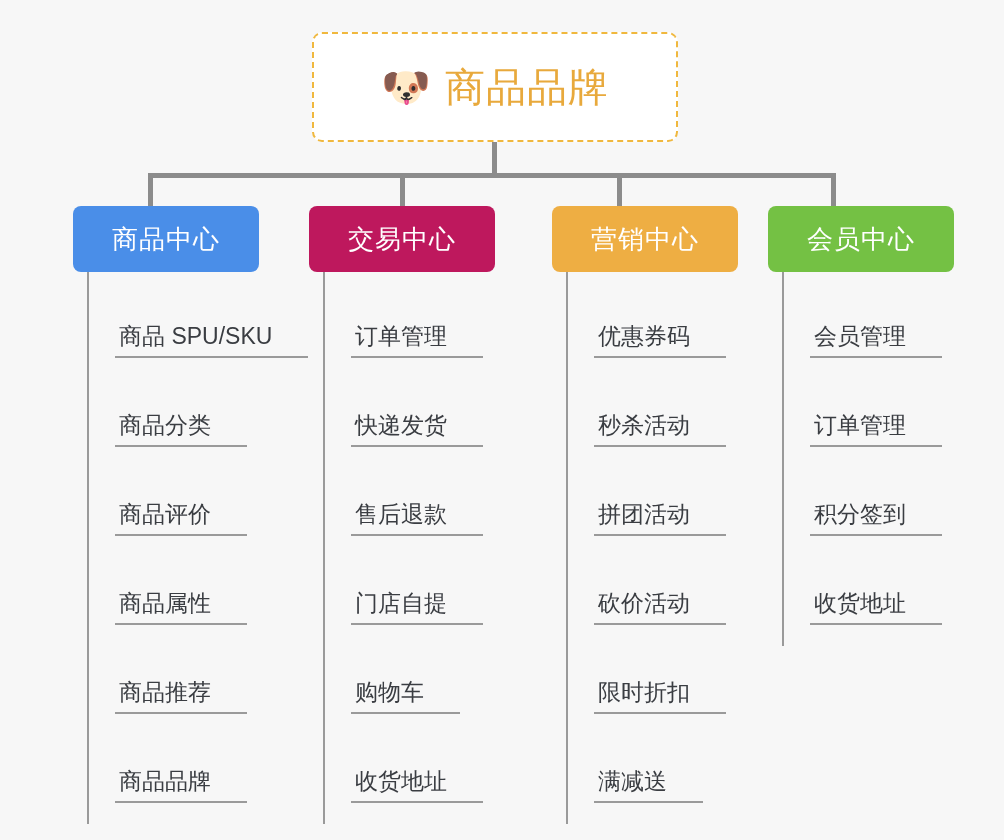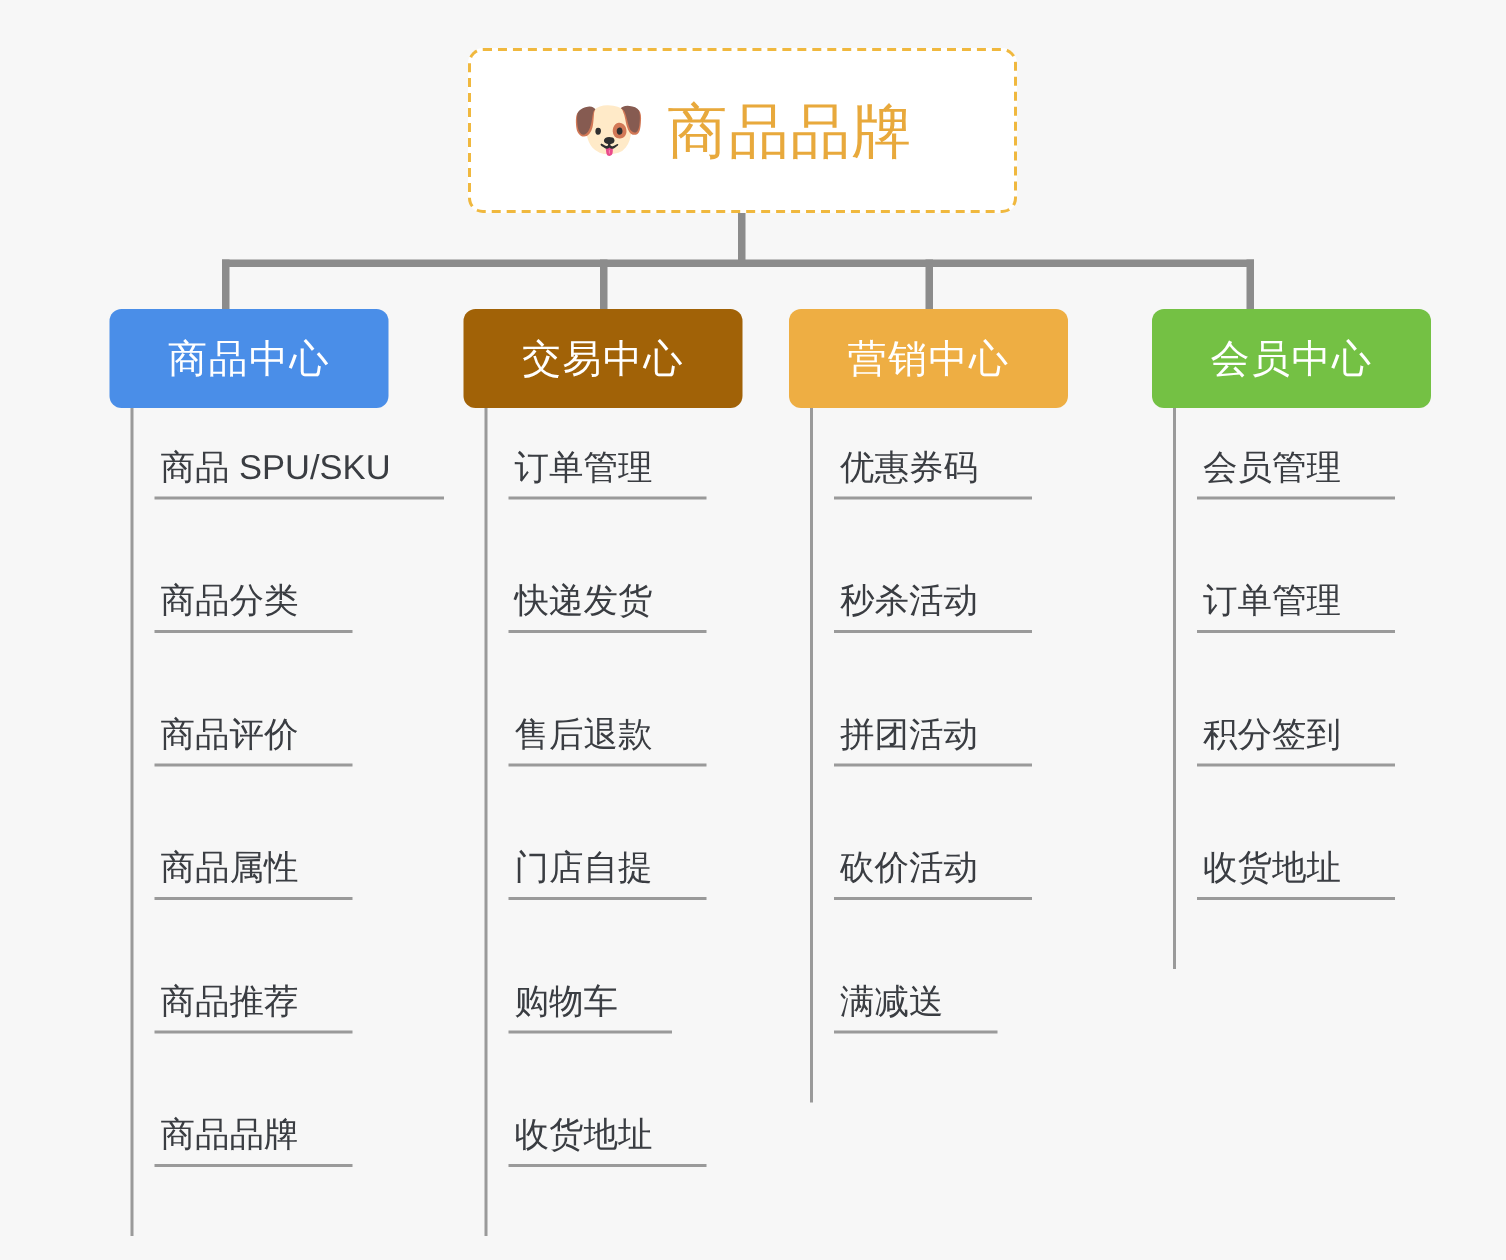--- a/index.html
+++ b/index.html
@@ -40,61 +40,61 @@
   .conn-drop   { top: 173px; width: 5px; height: 37px; }
   .drop-1 { left: 148px; }
   .drop-2 { left: 400px; }
   .drop-3 { left: 617px; }
   .drop-4 { left: 831px; }
 
   
   .col { position: absolute; top: 206px; }
   .col-1 { left: 73px;  width: 240px; }
   .col-2 { left: 309px; width: 218px; }
-  .col-3 { left: 526px; width: 218px; }
+  .col-3 { left: 552px; width: 218px; }
   .col-4 { left: 768px; width: 218px; }
 
   .cat-box {
     height: 66px;
     border-radius: 8px;
     display: flex; align-items: center; justify-content: center;
     color: #ffffff;
     font-size: 26px;
     letter-spacing: 1px;
     white-space: nowrap;
   }
   .col-1 .cat-box { width: 186px; }
   .col-2 .cat-box { width: 186px; }
   .col-3 .cat-box { width: 186px; }
   .col-4 .cat-box { width: 186px; }
 
   .cat-blue   { background: #4a8ee8; }
-  .cat-red    { background: #a16207; }
+  .cat-red    { background: #be185d; }
   .cat-orange { background: #eeae43; }
   .cat-green  { background: #74c144; }
 
   
   .leaf-list {
     position: relative;
     margin-top: 0;
     padding-top: 24px;
     padding-left: 2px;
   }
   .leaf-spine {
     position: absolute;
     left: 14px; top: 0; bottom: 6px;
     width: 2px;
     background: #9a9a9a;
   }
   .leaf-item {
     position: relative;
     height: 89px;
-    margin-left: 2px;
+    margin-left: 14px;
     display: flex;
-    align-items: flex-start;
+    align-items: center;
     padding-left: 26px;
     padding-bottom: 2px;
   }
   .leaf-label {
     font-size: 23px;
     color: #3a3d42;
     white-space: nowrap;
     padding-bottom: 4px;
     border-bottom: 2px solid #9a9a9a;
     display: inline-block;
@@ -185,20 +185,23 @@
       <div class="leaf-item">
           <span class="leaf-label">秒杀活动</span>
         </div>
       <div class="leaf-item">
           <span class="leaf-label">拼团活动</span>
         </div>
       <div class="leaf-item">
           <span class="leaf-label">砍价活动</span>
         </div>
       <div class="leaf-item">
+          <span class="leaf-label">限时折扣</span>
+        </div>
+      <div class="leaf-item">
           <span class="leaf-label">满减送</span>
         </div>
     </div>
   </div>
 
   <div class="col col-4">
     <div class="cat-box cat-green">
       <span>会员中心</span>
     </div>
     <div class="leaf-list">

